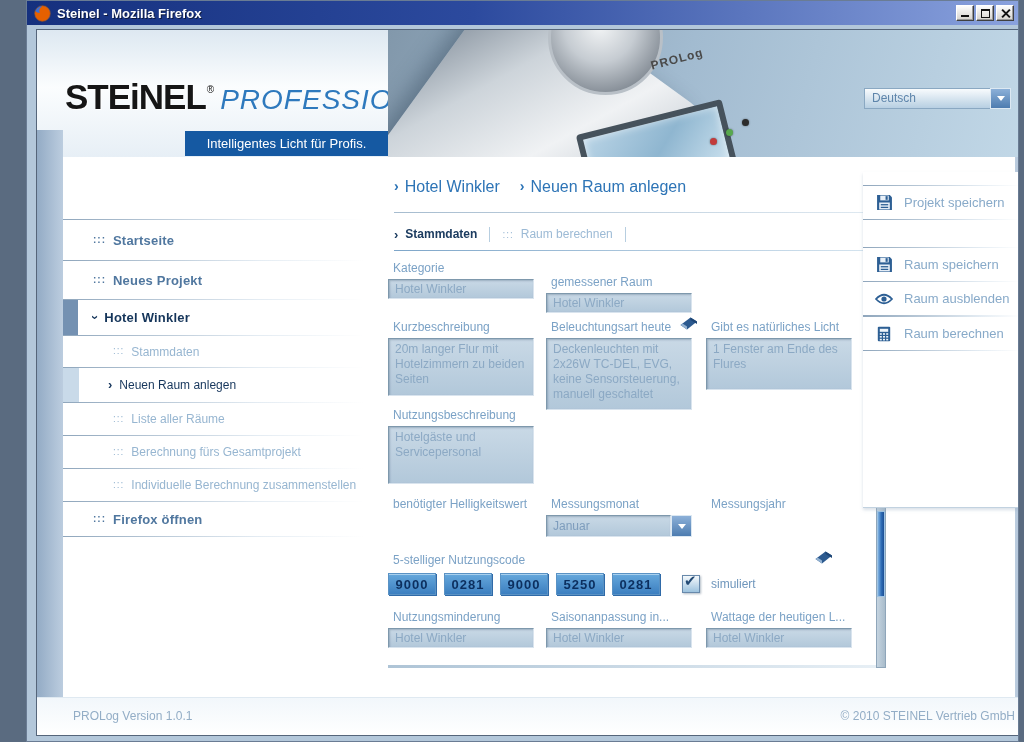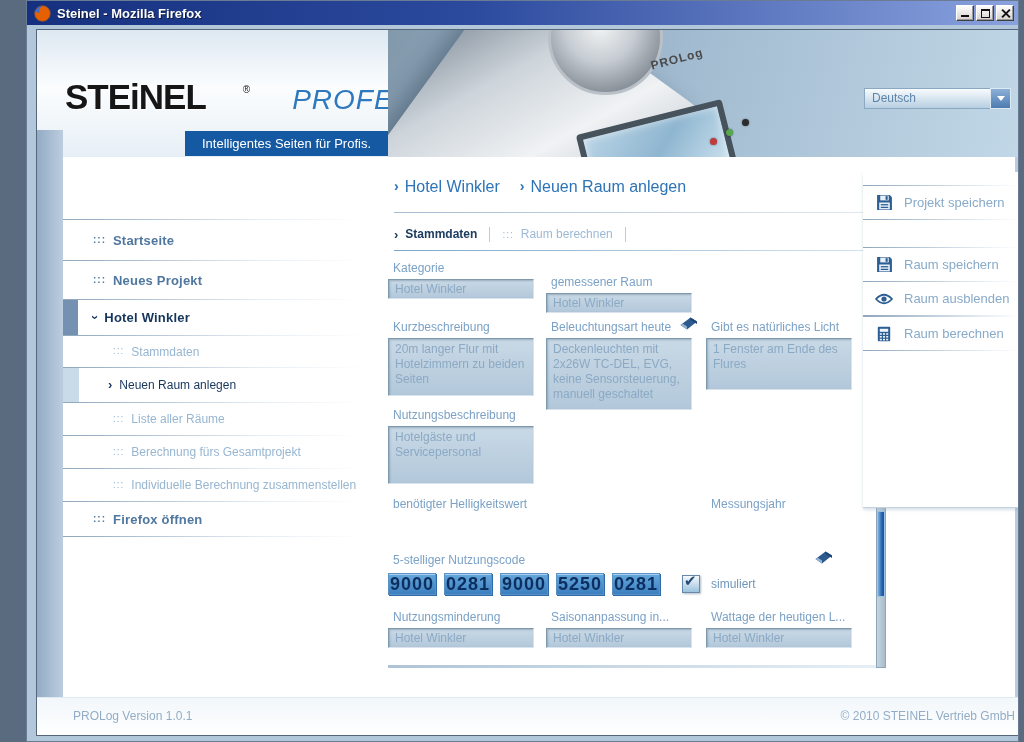--- a/index.html
+++ b/index.html
@@ -22,21 +22,21 @@
   .glyph-close::before,.glyph-close::after { content:""; position:absolute; left:4px; top:-1px; width:2px; height:11px; background:#111; }
   .glyph-close::before { transform:rotate(45deg); } .glyph-close::after { transform:rotate(-45deg); }
 
   
   .page { position:absolute; top:28px; left:9px; width:1004px; height:707px; background:#fff; border:1px solid #55657a; overflow:hidden; }
 
   
   .header { position:absolute; top:0; left:0; width:100%; height:127px; border-bottom:1px solid #e8eef4; }
   .header-left { position:absolute; left:0; top:0; width:351px; height:127px;
     background:linear-gradient(#dde8f1,#fbfdfe 45%,#e7eff6); }
-  .logo { position:absolute; left:28px; top:47px; display:flex; align-items:baseline; white-space:nowrap;gap:36px; }
+  .logo { position:absolute; left:28px; top:47px; display:flex; align-items:baseline; white-space:nowrap; }
   .logo-brand { font-weight:bold; font-size:35px; letter-spacing:-1px; color:#161616; text-shadow:1px 1px 0 #fff; }
   .logo-reg { font-size:10px; color:#161616; position:relative; top:-16px; margin:0 6px 0 1px; }
   .logo-suffix { font-style:italic; font-size:28px; letter-spacing:1px; color:#2e79bd; }
   .tagline-bar { position:absolute; left:148px; top:101px; width:203px; height:25px; background:#1559a2;
     display:flex; align-items:center; justify-content:center; color:#fff; font-size:13px; }
 
   .header-photo { position:absolute; left:351px; top:0; right:0; height:127px; overflow:hidden;
     background:linear-gradient(105deg,#8298ab 0%,#a2bbd0 45%,#c3d9e8 100%); }
   .device-body { position:absolute; left:120px; top:-60px; width:260px; height:420px;
     transform:rotate(36deg); transform-origin:top left; border-radius:34px;
@@ -127,21 +127,21 @@
   .fta-58{height:58px} .fta-72{height:72px} .fta-52{height:52px}
   .fselect { display:flex; width:146px; height:22px; cursor:pointer; }
   .fselect-value { flex:1; padding:3px 6px; line-height:14px; color:#7e9dbd; }
   .fselect-btn { width:21px; background:linear-gradient(#8cb0d8,#4d7cb0); border:1px solid #dce8f2;
     display:flex; align-items:center; justify-content:center; }
 
   .code-row { display:flex; align-items:center; margin-top:2px; }
   .code-box { width:48px; height:22px; margin-right:8px; cursor:pointer;
     background:linear-gradient(#66a8dc,#3c7fc0); border:1px solid #5a92c4;
     box-shadow:inset 0 1px 0 #a8d0ee, 1px 1px 0 #2f6aa8;
-    color:#0c2f5f; font-weight:bold; font-size:18px; letter-spacing:1px;
+    color:#0c2f5f; font-weight:bold; font-size:13px; letter-spacing:1px;
     display:flex; align-items:center; justify-content:center; }
   .sim-check { display:flex; align-items:center; margin-left:14px; }
   .checkbox { position:relative; width:18px; height:18px; cursor:pointer;
     background:linear-gradient(#f4f9fc,#9cc2de); border:1px solid #6889ab;
     box-shadow:1px 1px 2px rgba(60,85,110,.4); }
   .checkbox .check { position:absolute; left:1px; top:-4px; font-size:15px; color:#234a74; }
   .sim-label { margin-left:11px; font-size:12px; color:#6f96bc; }
 
   .eraser { width:23px; height:15px; cursor:pointer; }
   .g-beleucht .eraser { position:absolute; left:130px; top:-4px; }
@@ -202,21 +202,21 @@
   <div class="page">
 
     <div class="header">
       <div class="header-left">
         <div class="logo">
           <span class="logo-brand">STEiNEL</span>
           <span class="logo-reg">®</span>
           <span class="logo-suffix">PROFESSIONAL</span>
         </div>
         <div class="tagline-bar">
-          <span>Intelligentes Seiten für Profis.</span>
+          <span>Intelligentes Licht für Profis.</span>
         </div>
       </div>
       <div class="header-photo">
         <div class="device-body"></div>
         <div class="device-dome"></div>
         <div class="device-brand">PROLog</div>
         <div class="device-screen"></div>
         <div class="device-leds">
           <span class="led led-r"></span>
           <span class="led led-g"></span>
@@ -346,20 +346,29 @@
         <textarea class="tfield fta fta-52" readonly="" style="">1 Fenster am Ende des Flures</textarea>
       </div>
 
       <div class="fgroup g-nutz">
         <div class="flabel">Nutzungsbeschreibung</div>
         <textarea class="tfield fta fta-58" readonly="" style="">Hotelgäste und Servicepersonal</textarea>
       </div>
 
       <div class="fgroup g-hell">
         <div class="flabel">benötigter Helligkeitswert</div>
+      </div>
+      <div class="fgroup g-monat">
+        <div class="flabel">Messungsmonat</div>
+        <div class="fselect">
+          <div class="fselect-value tfield">Januar</div>
+          <div class="fselect-btn">
+              <span class="tri"></span>
+            </div>
+        </div>
       </div>
       <div class="fgroup g-jahr">
         <div class="flabel">Messungsjahr</div>
       </div>
 
       <div class="fgroup g-code">
         <div class="flabel-row">
           <div class="flabel">5-stelliger Nutzungscode</div>
           <span class="eraser">
             <svg viewBox="0 0 22 15" width="23" height="15">

